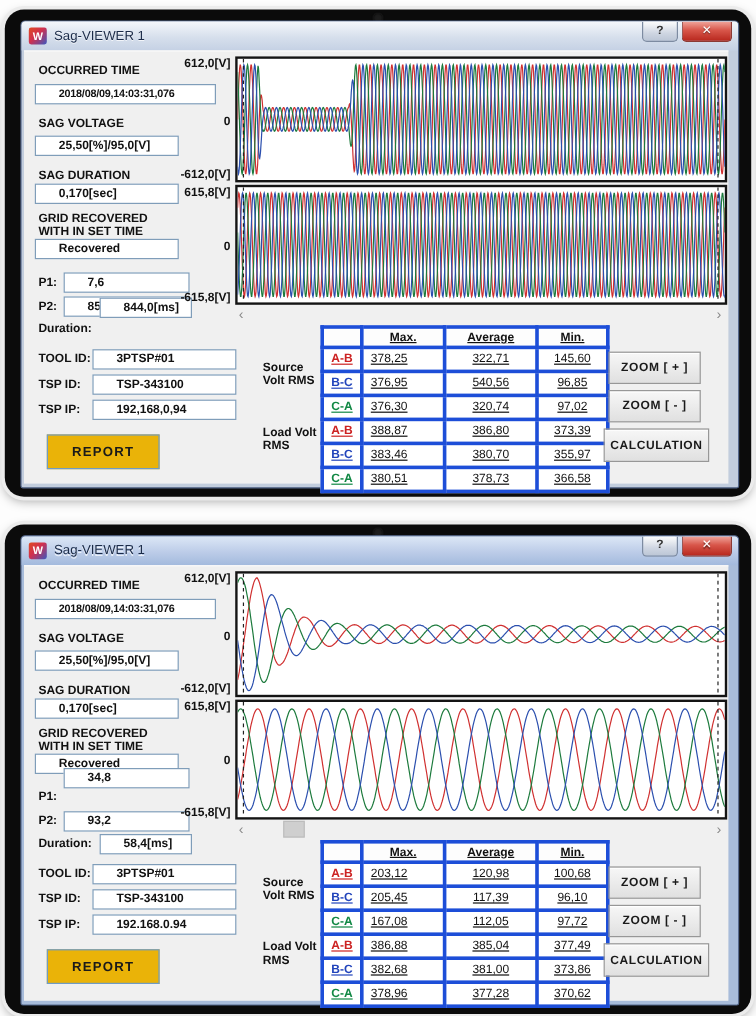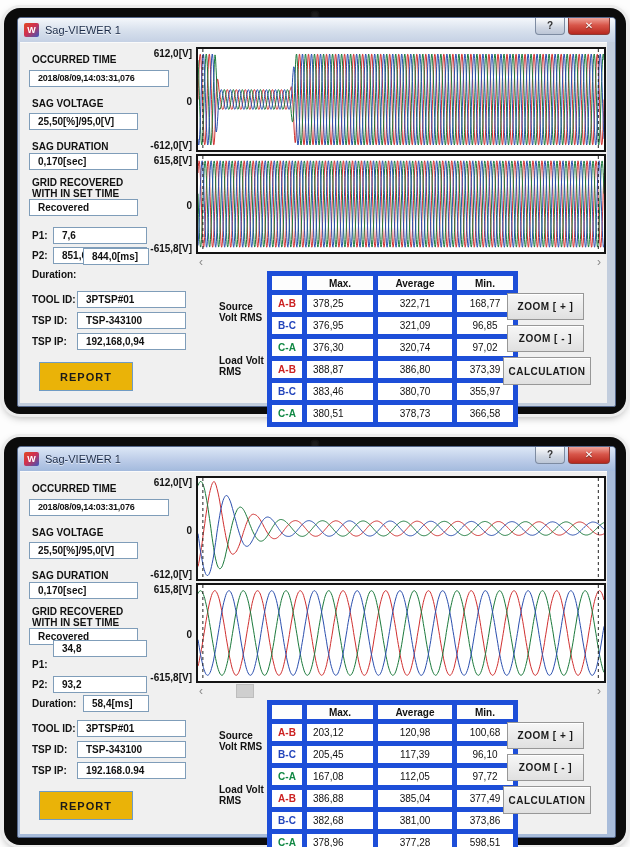--- a/index.html
+++ b/index.html
@@ -26,31 +26,31 @@
     border:1px solid #7d8ba1;border-top:none;border-radius:0 0 4px 4px;box-sizing:border-box;cursor:default;}
   .tb-help{right:50px;width:30px;background:linear-gradient(180deg,#fdfdfd,#cfd6e2 60%,#bcc6d6);color:#333;font-weight:bold;}
   .tb-close{right:5px;width:42px;background:linear-gradient(180deg,#f0a49a 0%,#d8564a 45%,#b8281e 100%);
     color:#fff;font-weight:bold;border-color:#8c3a34;text-shadow:0 1px 1px rgba(0,0,0,.5);}
   .client{position:absolute;left:2px;top:24px;width:587px;background:#f0f0f0;border-top:1px solid #fafafa;}
   .win-1 .client{height:360px;}
   .win-2 .client{height:362px;}
   .lbl{position:absolute;font-size:10px;font-weight:bold;color:#111;white-space:nowrap;}
   .lbl.wrap{white-space:normal;line-height:11px;}
   .field{position:absolute;height:15px;background:#fff;border:1px solid #7f9db9;
-    font-size:10px;font-weight:bold;color:#111;line-height:15px;padding-left:8px;
+    font-size:10px;font-weight:bold;color:#111;line-height:15px;padding-left:19px;
     white-space:nowrap;overflow:hidden;box-sizing:content-box;}
   .field.small{font-size:9px;letter-spacing:-0.2px;}
   .axlbl{position:absolute;left:114px;width:58px;text-align:right;font-size:10px;font-weight:bold;color:#111;}
   .chart{position:absolute;background:#fff;border:2px solid #141414;}
   .scrl{position:absolute;font-size:12px;color:#8a8a8a;line-height:12px;}
   .thumb{position:absolute;width:16px;height:12px;background:#cfcfcf;border:1px solid #bdbdbd;}
   .rmstable{position:absolute;left:247px;top:228px;border-collapse:collapse;table-layout:fixed;
     background:#fff;font-size:10px;color:#111;}
-  .rmstable th,.rmstable td{border:5px solid #1d4ed8;padding:0;height:17px;text-align:center;
-    overflow:hidden;white-space:nowrap;}
+  .rmstable th,.rmstable td{border:3px solid #1d4ed8;padding:0;height:17px;text-align:center;
+    overflow:hidden;white-space:nowrap;text-decoration:underline;}
   .rmstable thead th{height:14px;font-weight:bold;background:#fdfdfd;}
   .rmstable .c-pair{width:30px;font-weight:bold;}
   .rmstable .c-max{width:60px;text-align:left;padding-left:6px;}
   .rmstable .c-avg{width:74px;}
   .rmstable .c-min{width:56px;margin-left:32px;}
   .rmstable thead .c-max{text-align:center;padding-left:0;}
   .pa{color:#cc2222;} .pb{color:#2244bb;margin-top:22px;} .pc{color:#118844;}
   .grouplbl{position:absolute;left:199px;width:48px;font-size:10px;font-weight:bold;
     line-height:11px;color:#111;}
   .btn{position:absolute;background:linear-gradient(180deg,#f7f7f7,#e0e0e0);
@@ -134,26 +134,26 @@
             <th class="c-max">Max.</th>
             <th class="c-avg">Average</th>
             <th class="c-min">Min.</th>
           </tr>
         </thead>
         <tbody>
           <tr>
               <td class="c-pair pa">A-B</td>
               <td class="c-max">378,25</td>
               <td class="c-avg">322,71</td>
-              <td class="c-min">168,77</td>
+              <td class="c-min">145,60</td>
             </tr>
           <tr>
               <td class="c-pair pb">B-C</td>
               <td class="c-max">376,95</td>
-              <td class="c-avg">321,09</td>
+              <td class="c-avg">540,56</td>
               <td class="c-min">96,85</td>
             </tr>
           <tr>
               <td class="c-pair pc">C-A</td>
               <td class="c-max">376,30</td>
               <td class="c-avg">320,74</td>
               <td class="c-min">97,02</td>
             </tr>
           <tr>
               <td class="c-pair pa">A-B</td>
@@ -280,21 +280,21 @@
           <tr>
               <td class="c-pair pb">B-C</td>
               <td class="c-max">382,68</td>
               <td class="c-avg">381,00</td>
               <td class="c-min">373,86</td>
             </tr>
           <tr>
               <td class="c-pair pc">C-A</td>
               <td class="c-max">378,96</td>
               <td class="c-avg">377,28</td>
-              <td class="c-min">598,51</td>
+              <td class="c-min">370,62</td>
             </tr>
         </tbody>
       </table>
       <div class="btn" style="left:487px;top:250px;width:75px;height:25px">ZOOM [ + ]</div>
       <div class="btn" style="left:487px;top:282px;width:75px;height:25px">ZOOM [ - ]</div>
       <div class="btn" style="left:483px;top:314px;width:86px;height:26px">CALCULATION</div>
     </div>
   </div>
 </div>
 

